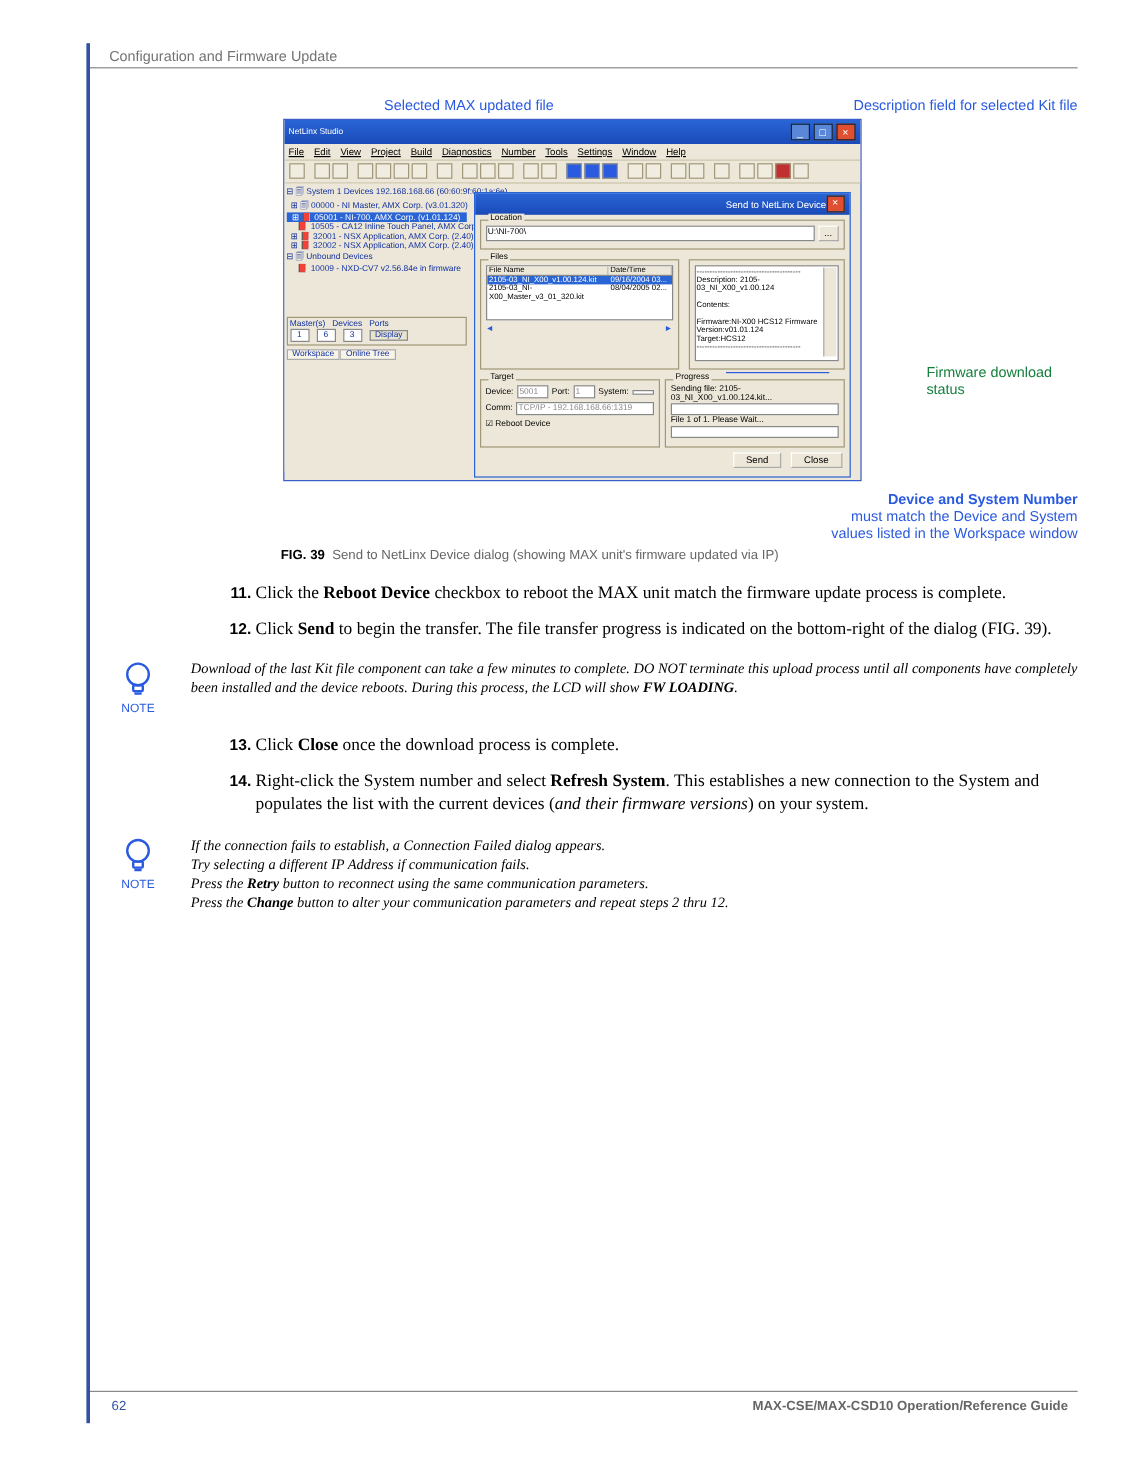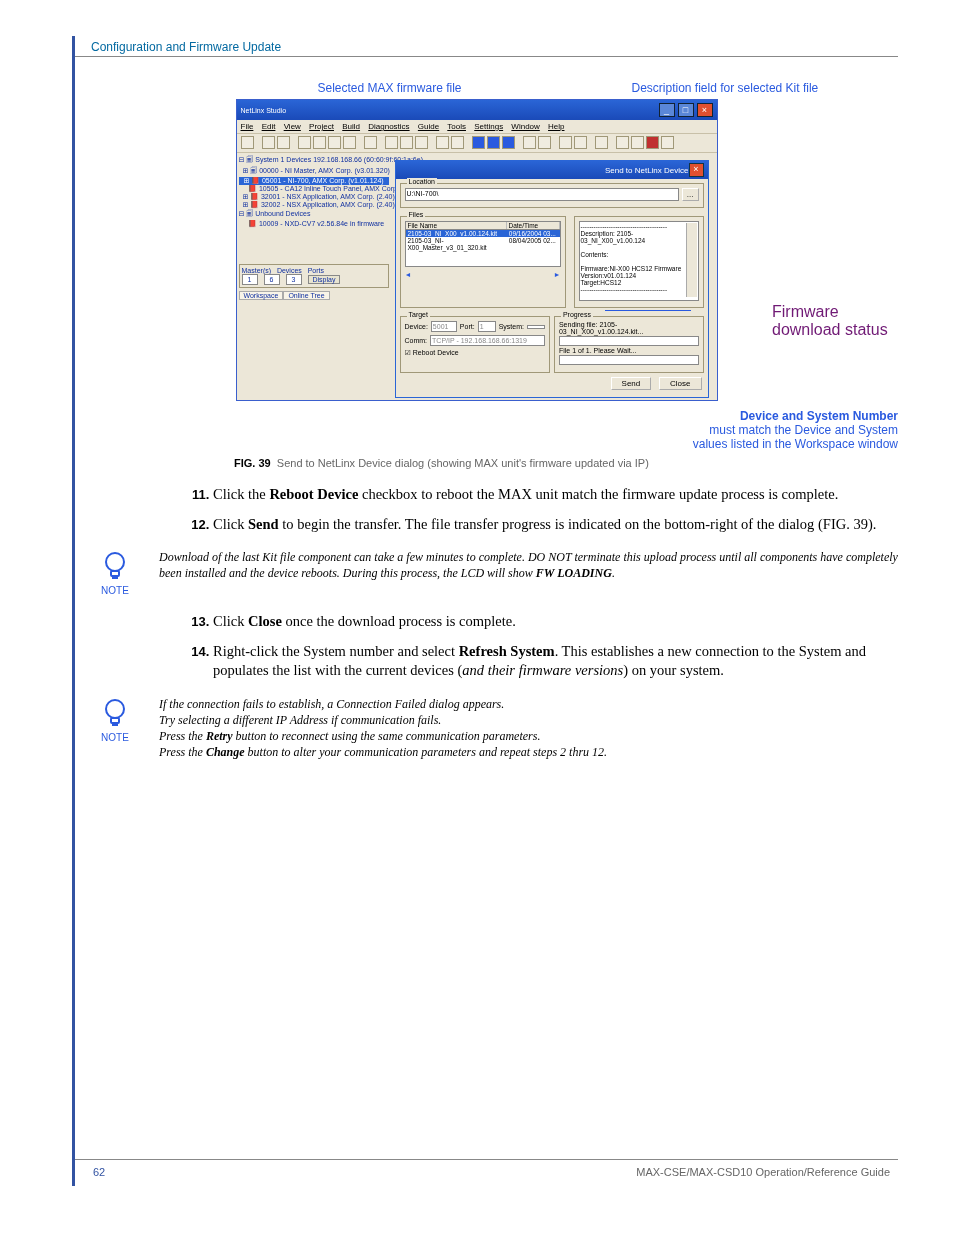--- a/index.html
+++ b/index.html
@@ -12,21 +12,21 @@
   }
   .page {
     border-left: 3px solid #3253a2;
     margin: 36px 56px 36px 72px;
     padding-left: 0;
     min-height: 1150px;
     position: relative;
   }
   .header-region {
     font-family: Arial, Helvetica, sans-serif;
-    color: #0369a1;
+    color: #737373;
     font-size: 12px;
     padding: 4px 0 2px 16px;
     border-bottom: 1px solid #888;
   }
   .content {
     padding: 24px 0 0 120px;
   }
   .figure-wrap {
     margin: 0 auto 6px auto;
     position: relative;
@@ -38,20 +38,21 @@
     color: #2a5adf;
   }
   .callouts-top .left {
     flex: 1;
     text-align: right;
     padding-right: 150px;
   }
   .callouts-top .right {
     flex: 1;
     padding-left: 20px;
+    text-align: right;
   }
   .screenshot {
     margin: 4px auto 0 auto;
     width: 480px;
     height: 300px;
     background: #ece7d8;
     border: 1px solid #3a5fcd;
     position: relative;
     overflow: hidden;
     font-family: Tahoma, sans-serif;
@@ -174,22 +175,22 @@
   .dlg-lower .group { flex:1; }
   .tiny      { font-size:7px; }
   .btn {
     border:1px outset #fff; background:#ece7d8; font-size:8px; padding:1px 10px; display:inline-block;
   }
   .dlg-buttons { text-align:right; margin:0 6px 4px 0; }
 
   .side-callout {
     position: absolute;
     font-family: Arial, Helvetica, sans-serif;
-    font-size: 16px;
-    color: #701a75;
+    font-size: 12px;
+    color: #15803d;
   }
   .side-line {
     position: absolute;
     border-top: 1px solid #2a5adf;
   }
 
   .bottom-callout {
     text-align: right;
     font-family: Arial, Helvetica, sans-serif;
     font-size: 12px;
@@ -251,34 +252,34 @@
     left: 0;
     right: 0;
     border-top: 1px solid #888;
     font-family: Arial, Helvetica, sans-serif;
     font-size: 11px;
     padding: 6px 8px 0 18px;
     display: flex;
     justify-content: space-between;
   }
   .footer .pn { color: #3253a2; }
-  .footer .doc { color: #666; }
+  .footer .doc { color: #666; font-weight: bold; }
 </style>
 </head>
 <body>
 
 <div class="page">
   <div class="header-region">Configuration and Firmware Update</div>
 
   <div class="content">
 
     <div class="figure-wrap" style="position:relative;">
 
       <div class="callouts-top">
-        <div class="left">Selected MAX firmware file</div>
+        <div class="left">Selected MAX updated file</div>
         <div class="right">Description field for selected Kit file</div>
       </div>
 
       <div style="position:relative; display:flex; align-items:flex-start;">
 
         <div class="screenshot">
           <div class="titlebar">
             <span>NetLinx Studio</span>
             <span class="wincontrols">
               <span class="min">_</span>
@@ -286,21 +287,21 @@
               <span class="close">×</span>
             </span>
           </div>
           <div class="menubar">
             <span>File</span>
             <span>Edit</span>
             <span>View</span>
             <span>Project</span>
             <span>Build</span>
             <span>Diagnostics</span>
-            <span>Guide</span>
+            <span>Number</span>
             <span>Tools</span>
             <span>Settings</span>
             <span>Window</span>
             <span>Help</span>
           </div>
           <div class="toolbar">
             <span class="tbicon"></span>
             <span class="tbsp"></span>
             <span class="tbicon"></span>
             <span class="tbicon"></span>

